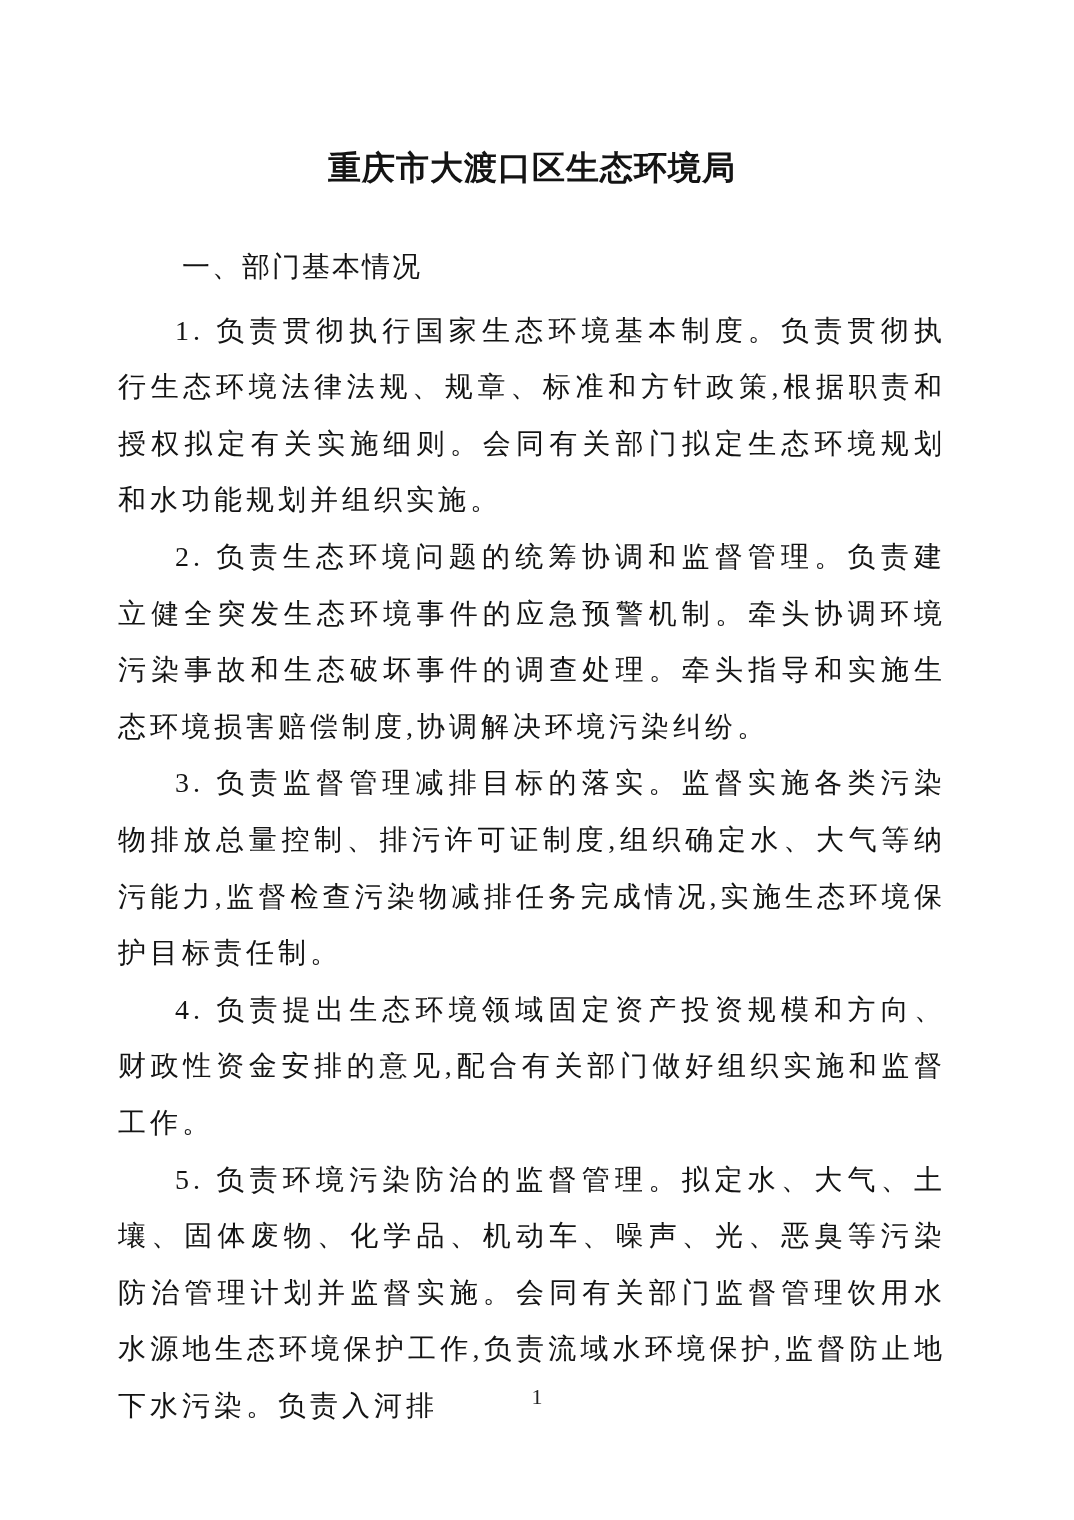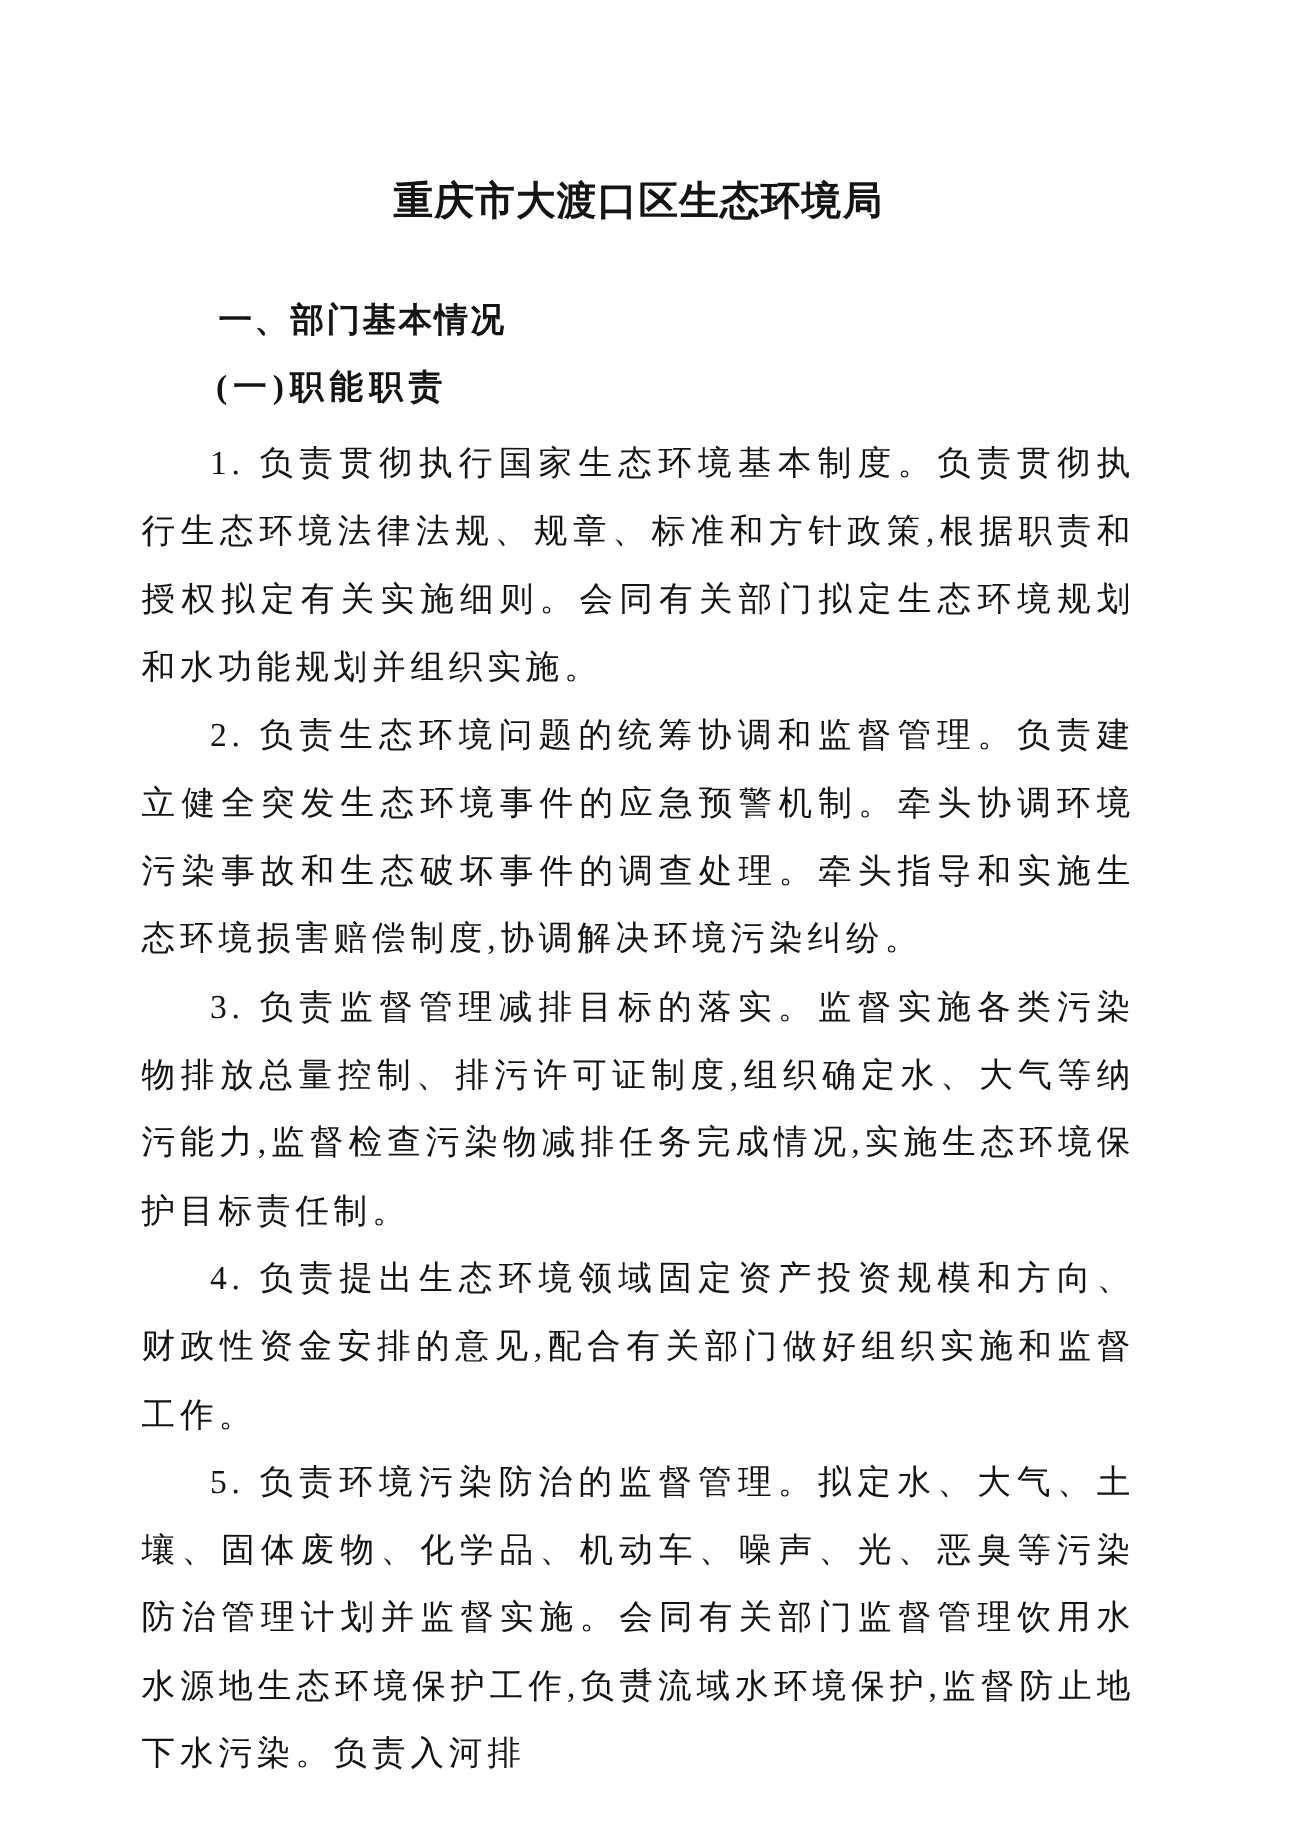--- a/index.html
+++ b/index.html
@@ -31,21 +31,21 @@
     font-size: 33px;
     line-height: 57px;
     letter-spacing: 1px;
   }
   .doc-title .title-line {
     display: block;
   }
   .section-heading {
     margin: 42px 0 0 0;
     font-family: "Liberation Sans", "DejaVu Sans", sans-serif;
-    font-weight: bold;
+    font-weight: normal;
     font-size: 28px;
     line-height: 56.6px;
     letter-spacing: 2px;
     text-indent: 64px;
   }
   .sub-heading {
     margin: 0;
     font-weight: bold;
     font-size: 28px;
     line-height: 56.6px;
@@ -81,21 +81,20 @@
 
 <div class="page">
   <div class="content">
 
     <div class="doc-title">
       <span class="title-line">重庆市大渡口区生态环境局</span>
     </div>
 
     <div class="section-heading">一、部门基本情况</div>
 
-    <div class="sub-heading">(一)职能职责</div>
 
     <div class="body-text">
       <p>1. 负责贯彻执行国家生态环境基本制度。负责贯彻执行生态环境法律法规、规章、标准和方针政策,根据职责和授权拟定有关实施细则。会同有关部门拟定生态环境规划和水功能规划并组织实施。</p>
       <p>2. 负责生态环境问题的统筹协调和监督管理。负责建立健全突发生态环境事件的应急预警机制。牵头协调环境污染事故和生态破坏事件的调查处理。牵头指导和实施生态环境损害赔偿制度,协调解决环境污染纠纷。</p>
       <p>3. 负责监督管理减排目标的落实。监督实施各类污染物排放总量控制、排污许可证制度,组织确定水、大气等纳污能力,监督检查污染物减排任务完成情况,实施生态环境保护目标责任制。</p>
       <p>4. 负责提出生态环境领域固定资产投资规模和方向、财政性资金安排的意见,配合有关部门做好组织实施和监督工作。</p>
       <p>5. 负责环境污染防治的监督管理。拟定水、大气、土壤、固体废物、化学品、机动车、噪声、光、恶臭等污染防治管理计划并监督实施。会同有关部门监督管理饮用水水源地生态环境保护工作,负责流域水环境保护,监督防止地下水污染。负责入河排</p>
     </div>
 
   </div>

